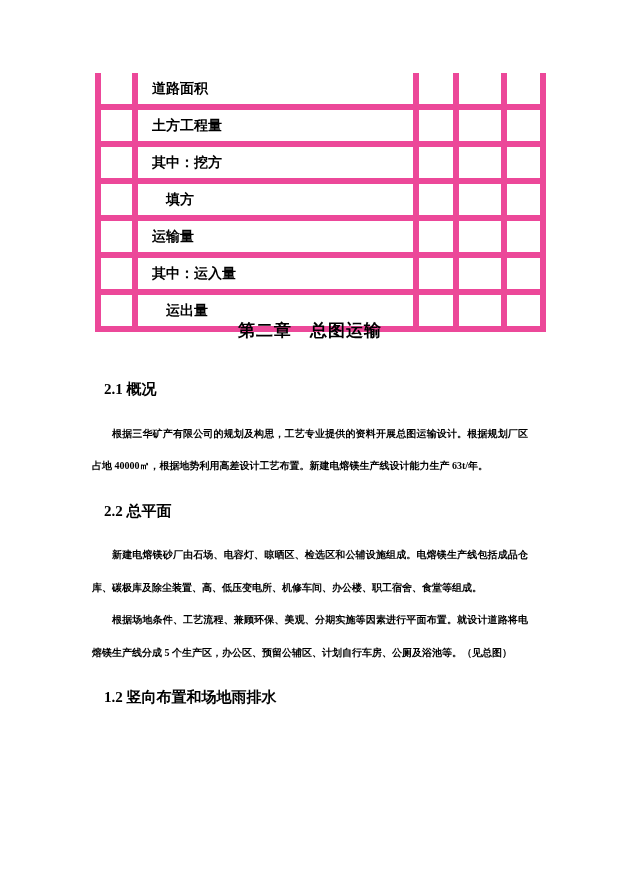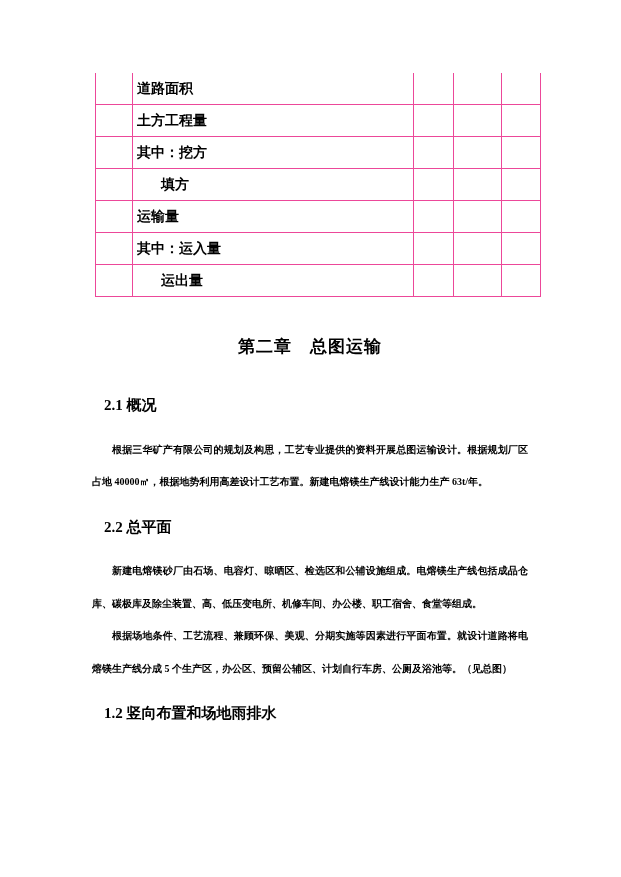--- a/index.html
+++ b/index.html
@@ -19,38 +19,38 @@
 
   
   .doc-table {
     position: absolute;
     left: 95px;
     top: 73px;
     border-collapse: collapse;
     table-layout: fixed;
   }
   .doc-table td {
-    border: 1px solid #ec4899;
+    border: 6px solid #ec4899;
     height: 31px;
     padding: 0;
     font-size: 14px;
     font-weight: bold;
     vertical-align: middle;
     white-space: nowrap;
     overflow: hidden;
   }
   .doc-table tr:first-child td { border-top: none; }
-  .doc-table td.label { padding-left: 4px; }
+  .doc-table td.label { padding-left: 14px; }
   .doc-table tr.indent td.label { padding-left: 28px; }
 
   
   .content {
     position: absolute;
     left: 92px;
-    top: 336px;
+    top: 320px;
     width: 436px;
   }
   .chapter-title {
     margin: 0 0 31px 0;
     font-size: 17px;
     font-weight: bold;
     line-height: 22px;
     text-align: center;
     letter-spacing: 1px;
   }

